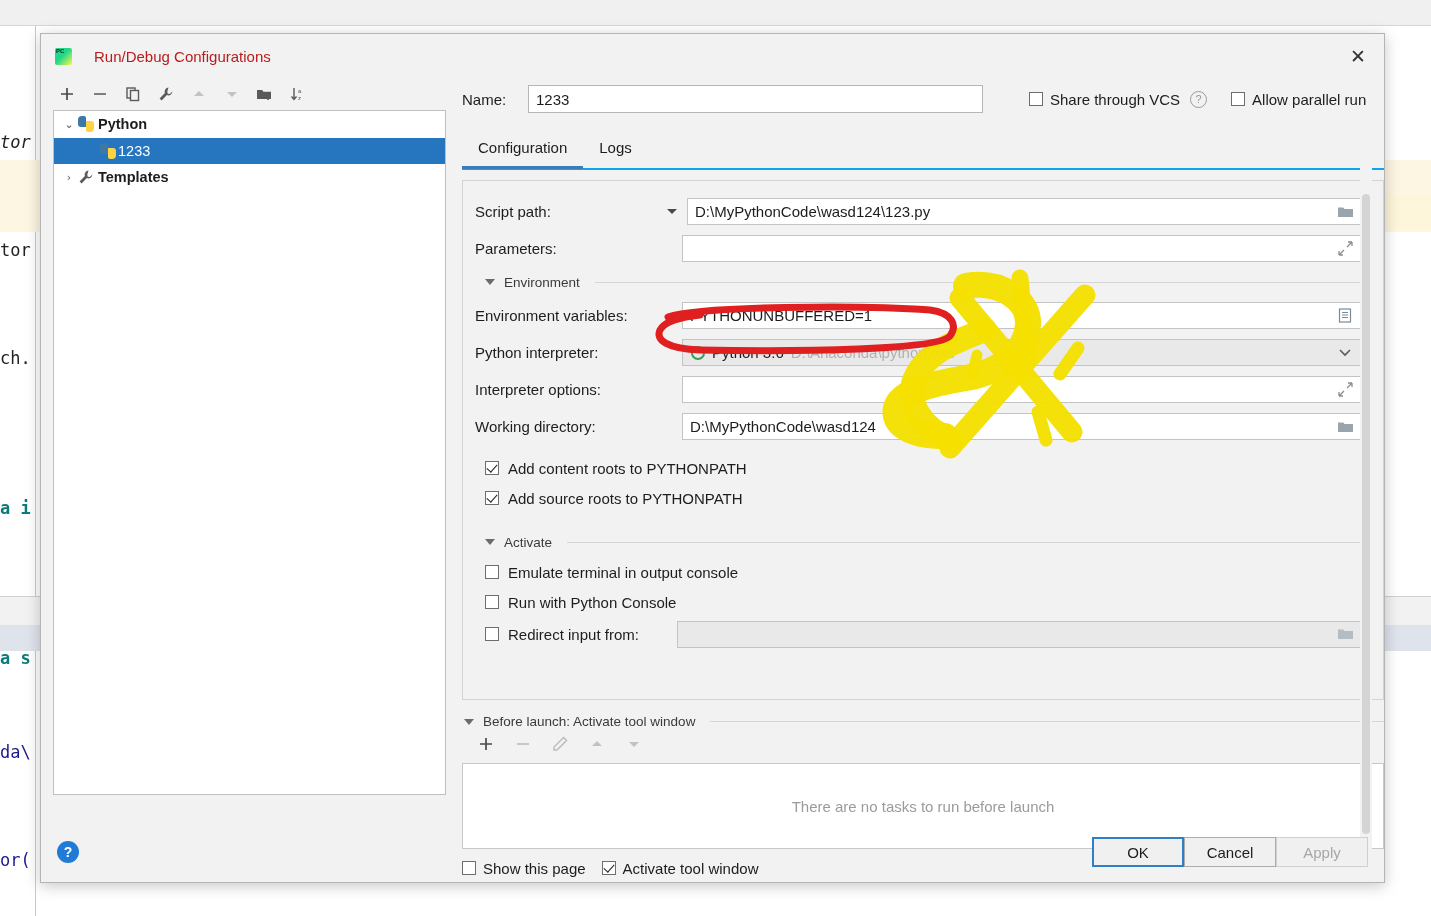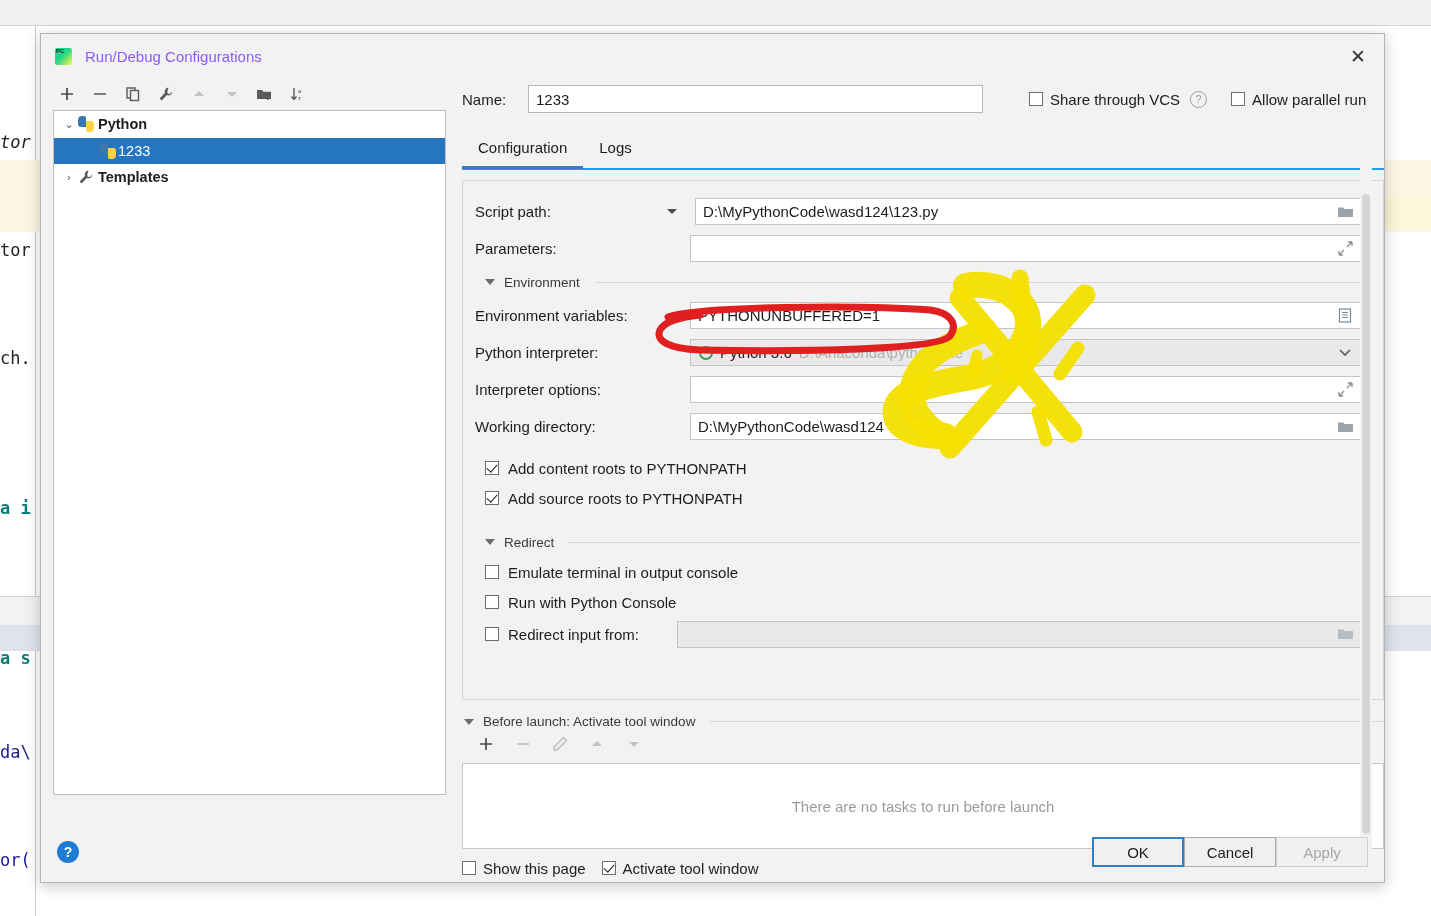--- a/index.html
+++ b/index.html
@@ -68,21 +68,21 @@
     width: 17px; height: 17px; border-radius: 2px;
     background: linear-gradient(135deg,#21d789 0%,#21d789 45%,#fcf84a 100%);
     position: relative; flex: 0 0 auto;
   }
   .app-icon::after {
     content: "PC"; position: absolute; left: 1px; top: 0;
     font-size: 6px; font-weight: bold; color: #1b1b1b;
     font-family: "Liberation Sans", sans-serif;
   }
   .title-text {
-    font-size: 15px; color: #8b5cf6; margin-left: 13px;
+    font-size: 15px; color: #b91c1c; margin-left: 22px;
   }
   .close-btn {
     position: absolute; right: 10px; top: 8px;
     width: 32px; height: 28px;
     display: flex; align-items: center; justify-content: center;
     font-size: 19px; color: #333; cursor: pointer;
     font-family: "DejaVu Sans", sans-serif;
   }
 
   .dlg-body { display: flex; height: 760px; padding: 0 0 0 0; }
@@ -153,21 +153,21 @@
   .tab.active { border-bottom-color: #3b7dbb; }
 
   
   .form-area {
     position: relative; margin-top: 10px; height: 520px;
     border: 1px solid #d3d3d3; background: #f2f2f2; overflow: hidden;
   }
   .form-inner { padding: 12px 22px 0 12px; }
   .frow { display: flex; align-items: center; height: 37px; }
   .flabel { font-size: 15px; color: #1d1d1d; width: 184px; flex: 0 0 auto; }
-  .fctl { flex: 1; position: relative; display: flex; align-items: center; margin-left: 8px; }
+  .fctl { flex: 1; position: relative; display: flex; align-items: center; }
   .finput {
     width: 100%; height: 27px; border: 1px solid #c4c4c4; background: #ffffff;
     font-size: 15px; padding: 0 32px 0 7px; color: #1d1d1d;
     font-family: "Liberation Sans", sans-serif;
   }
   .finput.grey { background: #e9e9e9; }
   .fbtn {
     position: absolute; right: 1px; top: 1px; width: 30px; height: 25px;
     display: flex; align-items: center; justify-content: center; cursor: pointer;
   }
@@ -480,21 +480,21 @@
             <span class="chkbox checked"></span>
             <span class="chk-label">Add content roots to PYTHONPATH</span>
           </div>
           <div class="check-row">
             <span class="chkbox checked"></span>
             <span class="chk-label">Add source roots to PYTHONPATH</span>
           </div>
 
           <div class="section-head" style="margin-top:14px;">
             <div class="sec-tri"></div>
-            <div class="sec-title">Redirect</div>
+            <div class="sec-title">Activate</div>
             <div class="sec-rule"></div>
           </div>
 
           <div class="check-row">
             <span class="chkbox"></span>
             <span class="chk-label">Emulate terminal in output console</span>
           </div>
           <div class="check-row">
             <span class="chkbox"></span>
             <span class="chk-label">Run with Python Console</span>

